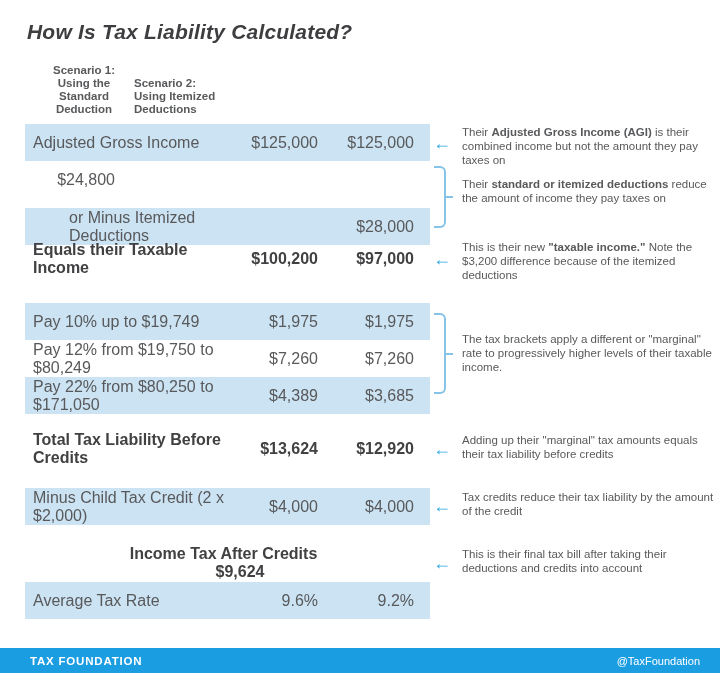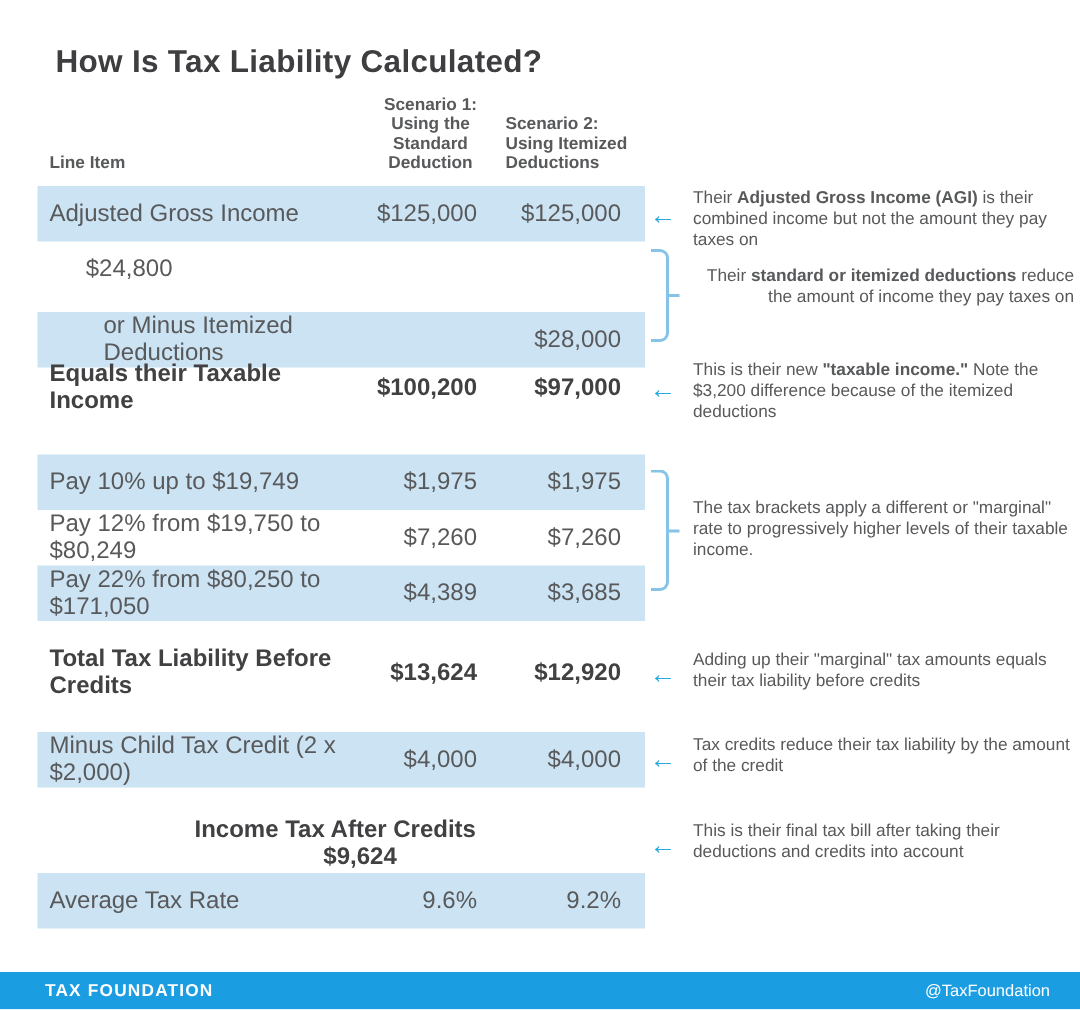--- a/index.html
+++ b/index.html
@@ -9,22 +9,22 @@
     --footer-bg:#1b9de2;
     --text-gray:#58595b;
     --text-dark:#414042;
   }
   html,body{margin:0;padding:0;background:#fff;}
   #canvas{
     position:relative;width:720px;height:673px;background:#ffffff;
     font-family:"Liberation Sans","DejaVu Sans",sans-serif;overflow:hidden;
   }
   .title{
-    position:absolute;left:27px;top:20px;margin:10px;
-    font-size:21px;font-weight:700;color:#3e3e41;letter-spacing:.2px;
+    position:absolute;left:27px;top:20px;margin:0;
+    font-size:21px;font-weight:700;color:#3e3e41;letter-spacing:.2px;font-style:italic;
   }
   
   .thead{
     position:absolute;left:25px;top:58px;width:405px;height:62px;
     display:flex;align-items:flex-end;box-sizing:border-box;padding:0 16px 4px 0;
     color:var(--text-gray);font-size:11.5px;font-weight:700;line-height:13px;
   }
   .c-label{flex:1;padding-left:8px;}
   .c-s1{width:90px;text-align:center;white-space:pre-line;position:relative;left:14px;}
   .c-s2{width:96px;text-align:left;white-space:pre-line;position:relative;left:19px;}
@@ -68,21 +68,20 @@
   .footer .handle{font-size:11px;font-weight:400;}
 </style>
 </head>
 <body>
 
 <div id="canvas">
 
   <h1 class="title">How Is Tax Liability Calculated?</h1>
 
   <div class="thead">
-    <div class="c-label">Line Item</div>
     <div class="c-s1">Scenario 1:
 Using the
 Standard
 Deduction</div>
     <div class="c-s2">Scenario 2:
 Using Itemized
 Deductions</div>
   </div>
 
   <div id="rows">
@@ -139,21 +138,21 @@
         <span class="cell-label">Average Tax Rate</span>
         <span class="cell-s1">9.6%</span>
         <span class="cell-s2">9.2%</span>
       </div>
     </div>
 
   <div id="annotations">
       <div class="arrow" style="top: 134px;">←</div>
       <div class="ann-text" style="top: 125px;"><span>Their </span><b>Adjusted Gross Income (AGI)</b><span> is their combined income but not the amount they pay taxes on</span></div>
       <div class="bracket" style="top: 166px; height: 62px;"></div>
-      <div class="ann-text" style="top: 177px; text-align: right;"><span>Their </span><b>standard or itemized deductions</b><span> reduce the amount of income they pay taxes on</span></div>
+      <div class="ann-text" style="top: 177px;"><span>Their </span><b>standard or itemized deductions</b><span> reduce the amount of income they pay taxes on</span></div>
       <div class="arrow" style="top: 250px;">←</div>
       <div class="ann-text" style="top: 240px;"><span>This is their new </span><b>"taxable income."</b><span> Note the $3,200 difference because of the itemized deductions</span></div>
       <div class="bracket" style="top: 313px; height: 81px;"></div>
       <div class="ann-text" style="top: 332px;"><span>The tax brackets apply a different or "marginal" rate to progressively higher levels of their taxable income.</span></div>
       <div class="arrow" style="top: 440px;">←</div>
       <div class="ann-text" style="top: 433px;"><span>Adding up their "marginal" tax amounts equals their tax liability before credits</span></div>
       <div class="arrow" style="top: 497px;">←</div>
       <div class="ann-text" style="top: 490px;"><span>Tax credits reduce their tax liability by the amount of the credit</span></div>
       <div class="arrow" style="top: 554px;">←</div>
       <div class="ann-text" style="top: 547px;"><span>This is their final tax bill after taking their deductions and credits into account</span></div>

